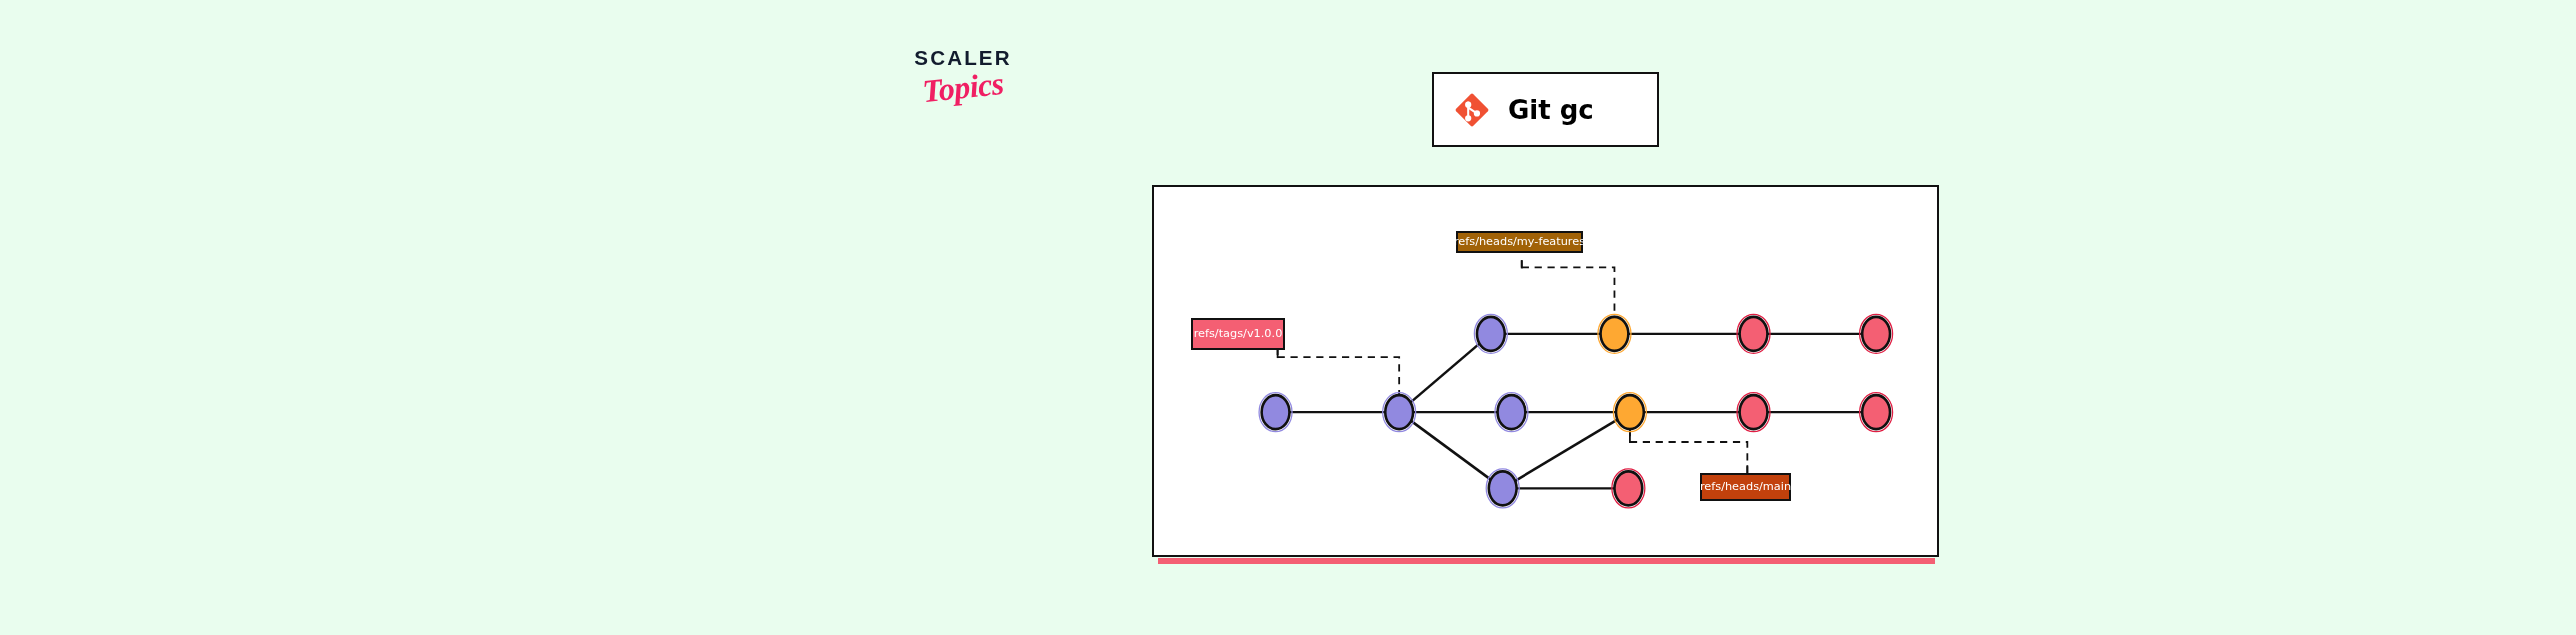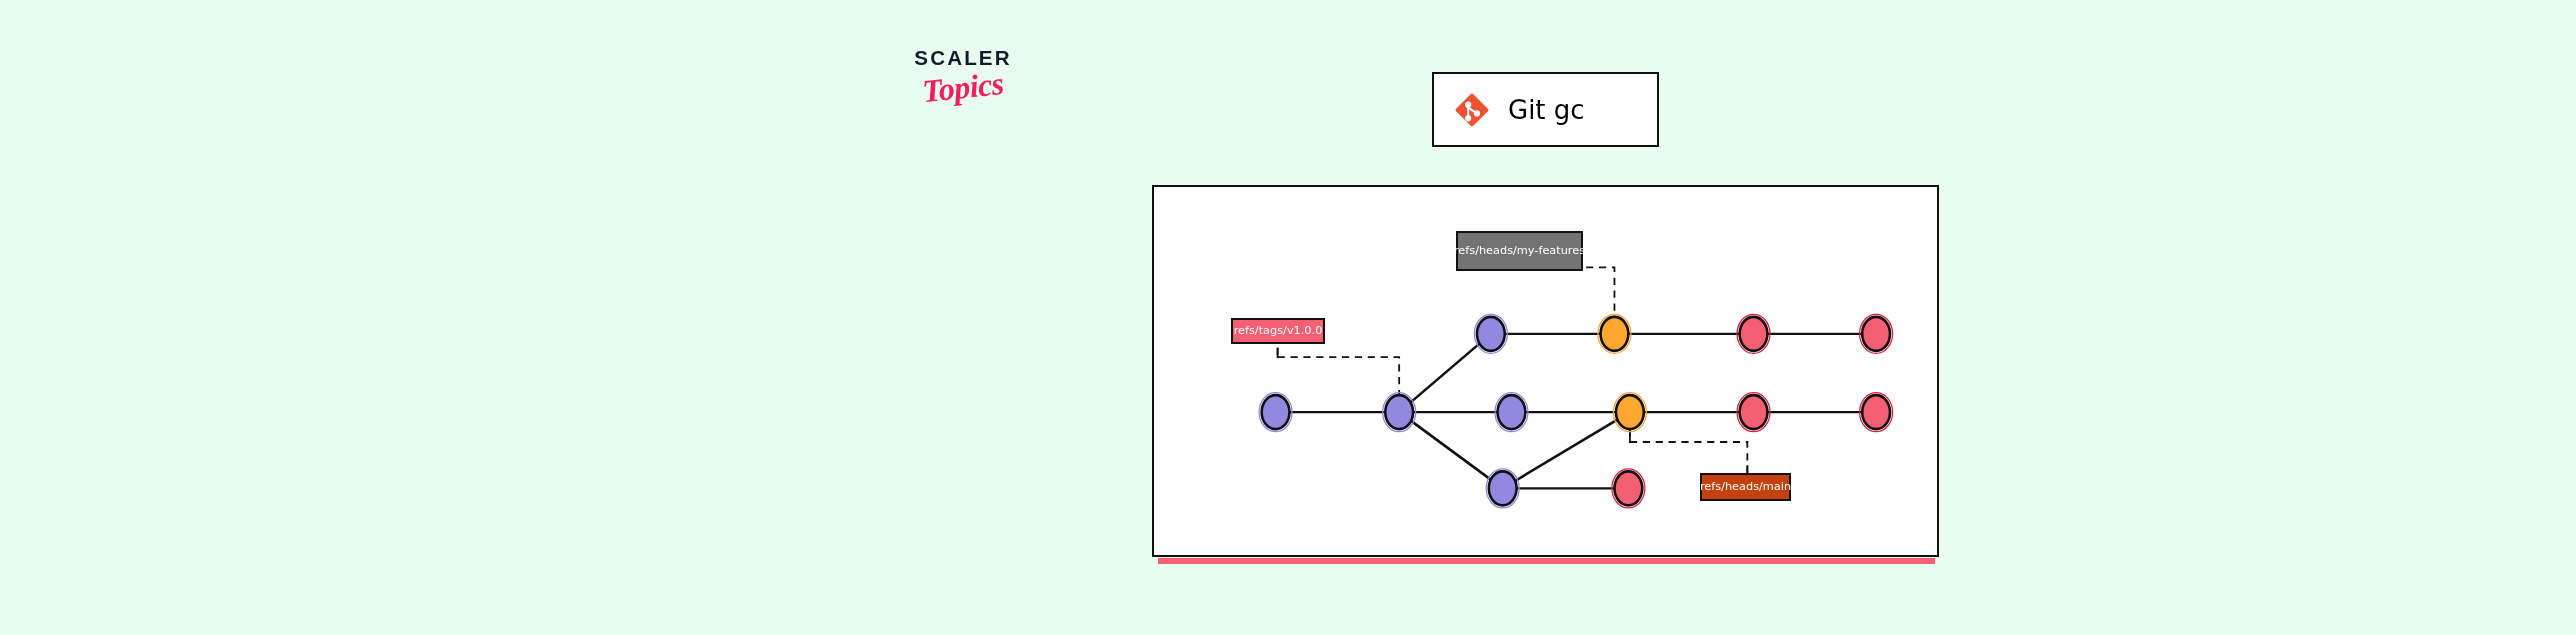--- a/index.html
+++ b/index.html
@@ -66,21 +66,21 @@
   }
   .git-logo {
     width: 38px;
     height: 38px;
     flex: 0 0 auto;
     display: block;
   }
   .title-text {
     font-family: "DejaVu Sans", sans-serif;
     font-size: 26px;
-    font-weight: 400;
+    font-weight: 700;
     color: #000000;
     line-height: 1;
     white-space: nowrap;
   }
 
   
   .panel {
     position: absolute;
     left: 1152px;
     top: 185px;
@@ -120,28 +120,28 @@
     font-family: "DejaVu Sans", sans-serif;
     font-size: 11.3px;
     font-weight: 400;
     line-height: 1;
     white-space: nowrap;
   }
   .ref-myfeatures {
     left: 1456px;
     top: 231px;
     width: 127px;
-    height: 40px;
-    background: #737373;
+    height: 22px;
+    background: #a16207;
   }
   .ref-tags {
-    left: 1231px;
+    left: 1191px;
     top: 318px;
     width: 94px;
-    height: 26px;
+    height: 32px;
     background: #f45f73;
   }
   .ref-main {
     left: 1700px;
     top: 473px;
     width: 91px;
     height: 28px;
     background: #c2410c;
   }
 </style>

